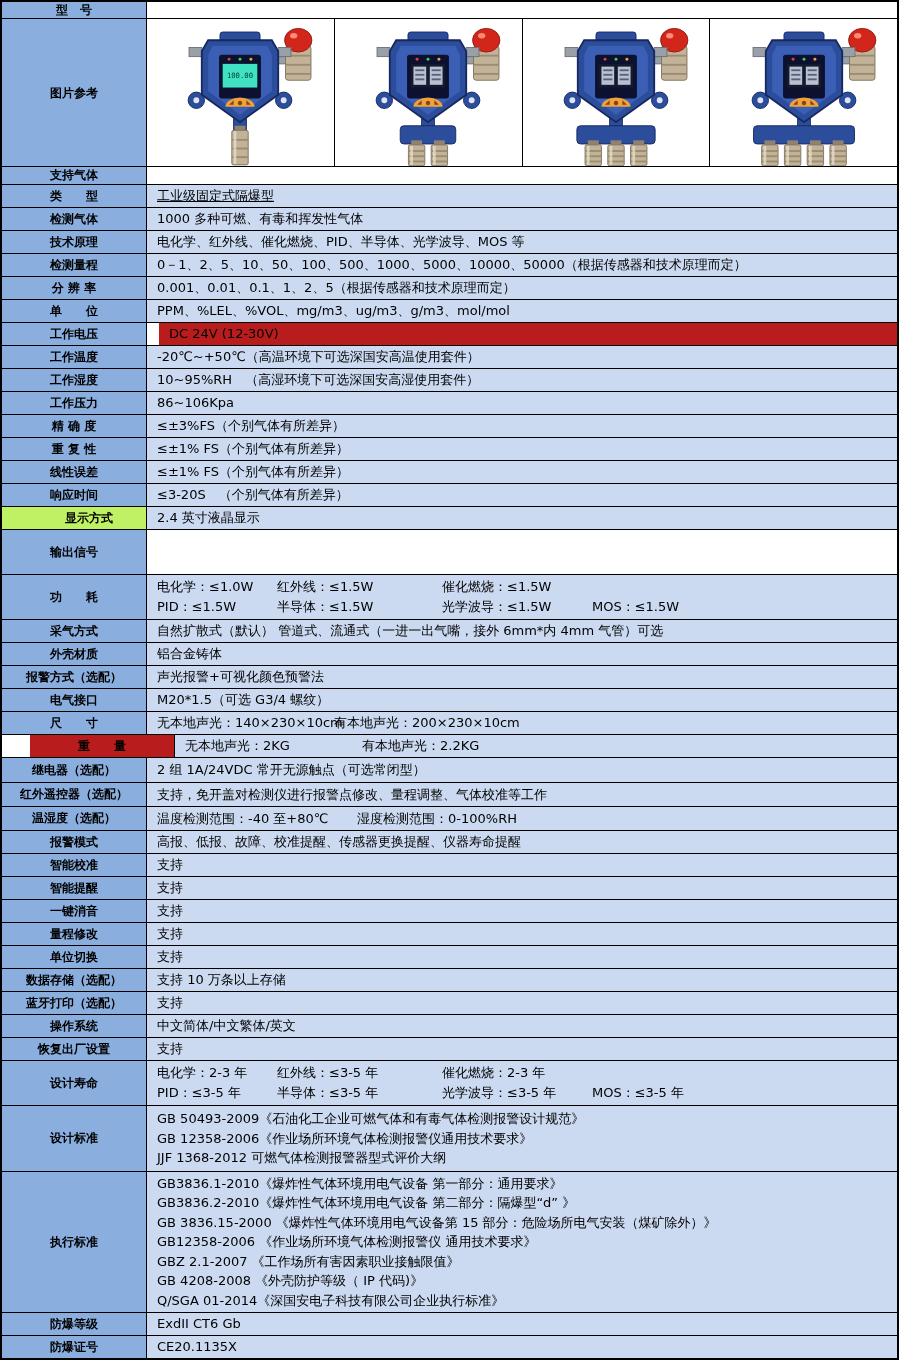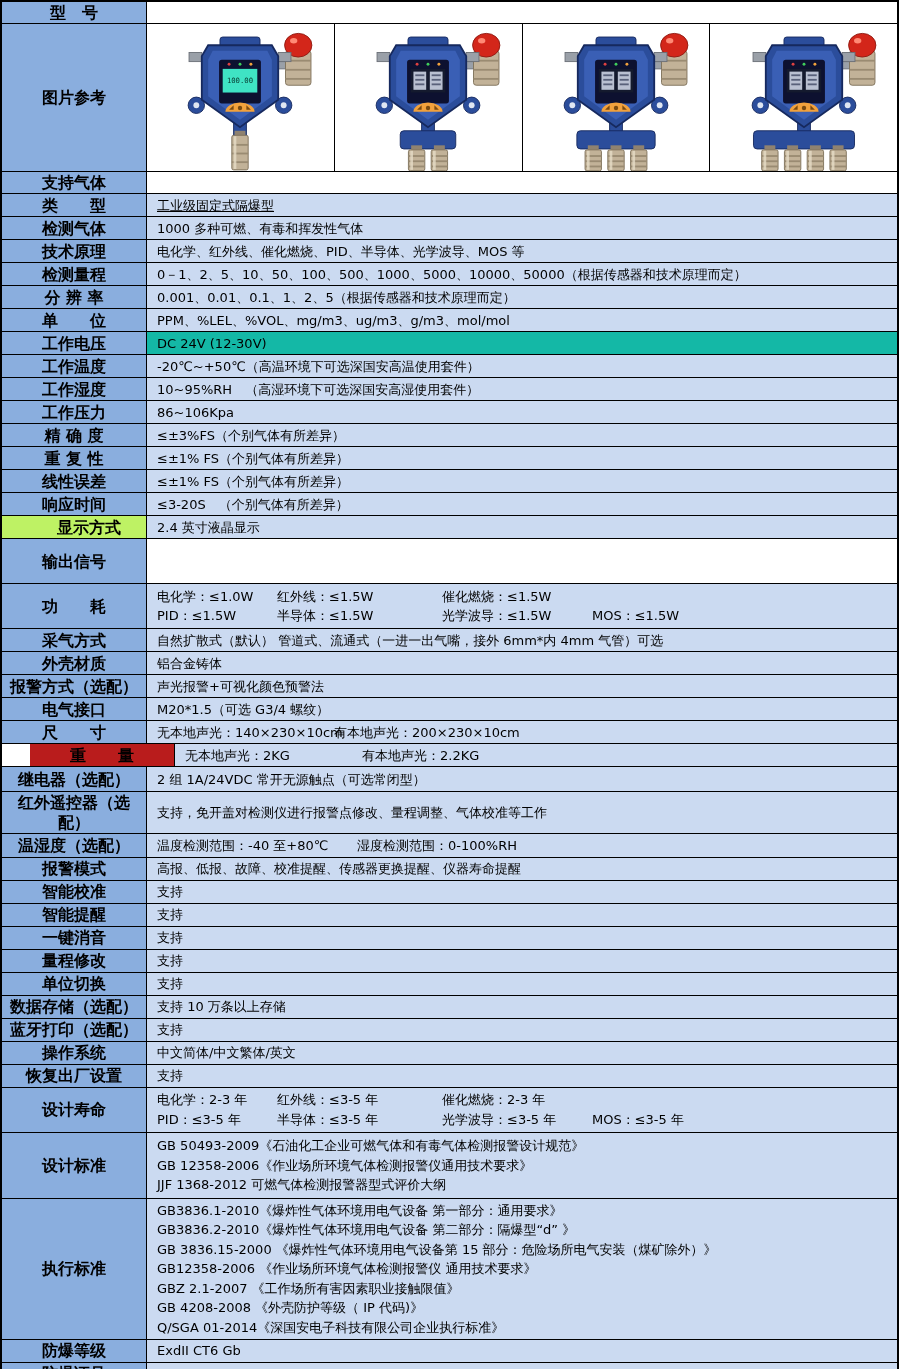--- a/index.html
+++ b/index.html
@@ -9,21 +9,21 @@
     border:2px solid #000;
     font-family:"DejaVu Sans","Liberation Sans",sans-serif;
     color:#000;
   }
   .row{display:flex;border-bottom:1px solid #000;align-items:stretch;}
   .row:last-child{border-bottom:none;}
   .label-cell{
     width:145px;min-width:145px;box-sizing:border-box;
     border-right:1px solid #000;
     display:flex;align-items:center;justify-content:center;
-    text-align:center;font-weight:bold;font-size:16px;line-height:1.2;
+    text-align:center;font-weight:bold;font-size:12px;line-height:1.2;
     padding:1px 3px;white-space:pre-wrap;
   }
   .content-cell{
     flex:1;box-sizing:border-box;
     display:flex;flex-direction:column;justify-content:center;
     font-size:13px;padding:1px 10px;overflow:hidden;
   }
   .line{white-space:nowrap;line-height:19.5px;}
   .seg{display:inline-block;white-space:nowrap;}
   .cols{flex:1;display:flex;}
@@ -290,21 +290,21 @@
       </div>
     </div>
     <div class="row" style="min-height: 22px;">
       <div class="label-cell" style="background: rgb(138, 174, 222);">单　　位</div>
       <div class="content-cell" style="background: rgb(203, 218, 241);">
         <div class="line"><span class="seg">PPM、%LEL、%VOL、mg/m3、ug/m3、g/m3、mol/mol</span></div>
       </div>
     </div>
     <div class="row" style="min-height: 22px;">
       <div class="label-cell" style="background: rgb(138, 174, 222);">工作电压</div>
-      <div class="content-cell" style="background: #14b8a6;">
+      <div class="content-cell" style="background: #b91c1c; margin-left: 12px;">
         <div class="line"><span class="seg">DC 24V (12-30V)</span></div>
       </div>
     </div>
     <div class="row" style="min-height: 22px;">
       <div class="label-cell" style="background: rgb(138, 174, 222);">工作温度</div>
       <div class="content-cell" style="background: rgb(203, 218, 241);">
         <div class="line"><span class="seg">-20℃~+50℃（高温环境下可选深国安高温使用套件）</span></div>
       </div>
     </div>
     <div class="row" style="min-height: 22px;">

